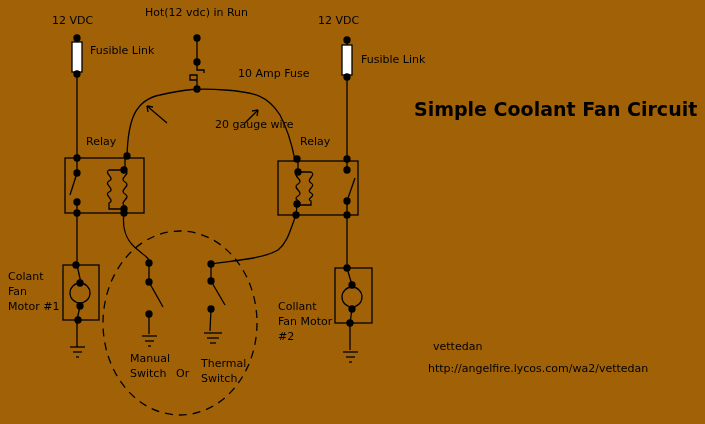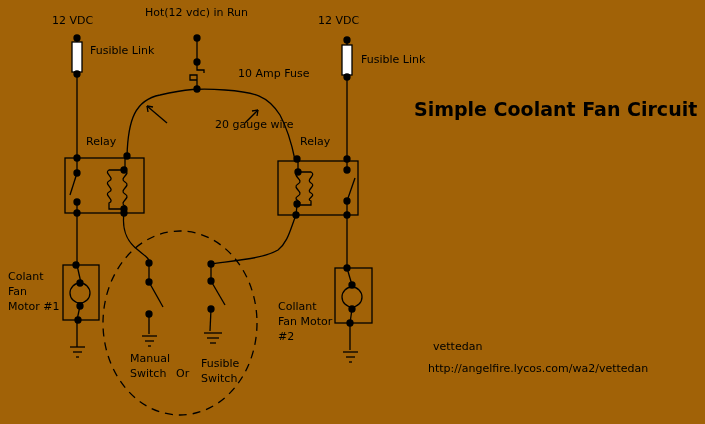--- a/index.html
+++ b/index.html
@@ -166,19 +166,19 @@
   <div class="lbl" style="left:300px; top:134px;">Relay</div>
   <div class="lbl ml" style="left:8px; top:269px;">Colant
 Fan
 Motor #1</div>
   <div class="lbl ml" style="left:278px; top:269px;margin-top:30px;">Collant
 Fan Motor
 #2</div>
   <div class="lbl ml" style="left:130px; top:351px;">Manual
 Switch</div>
   <div class="lbl" style="left:176px; top:366px;">Or</div>
-  <div class="lbl ml" style="left:201px; top:356px;">Fusible
+  <div class="lbl ml" style="left:201px; top:356px;">Thermal
 Switch</div>
 
   <div class="title" style="left:414px; top:98px;">Simple Coolant Fan Circuit</div>
   <div class="lbl" style="left:433px; top:339px;">vettedan</div>
   <div class="lbl" style="left:428px; top:361px;">http://angelfire.lycos.com/wa2/vettedan</div>
 </div>
 
 </body></html>

